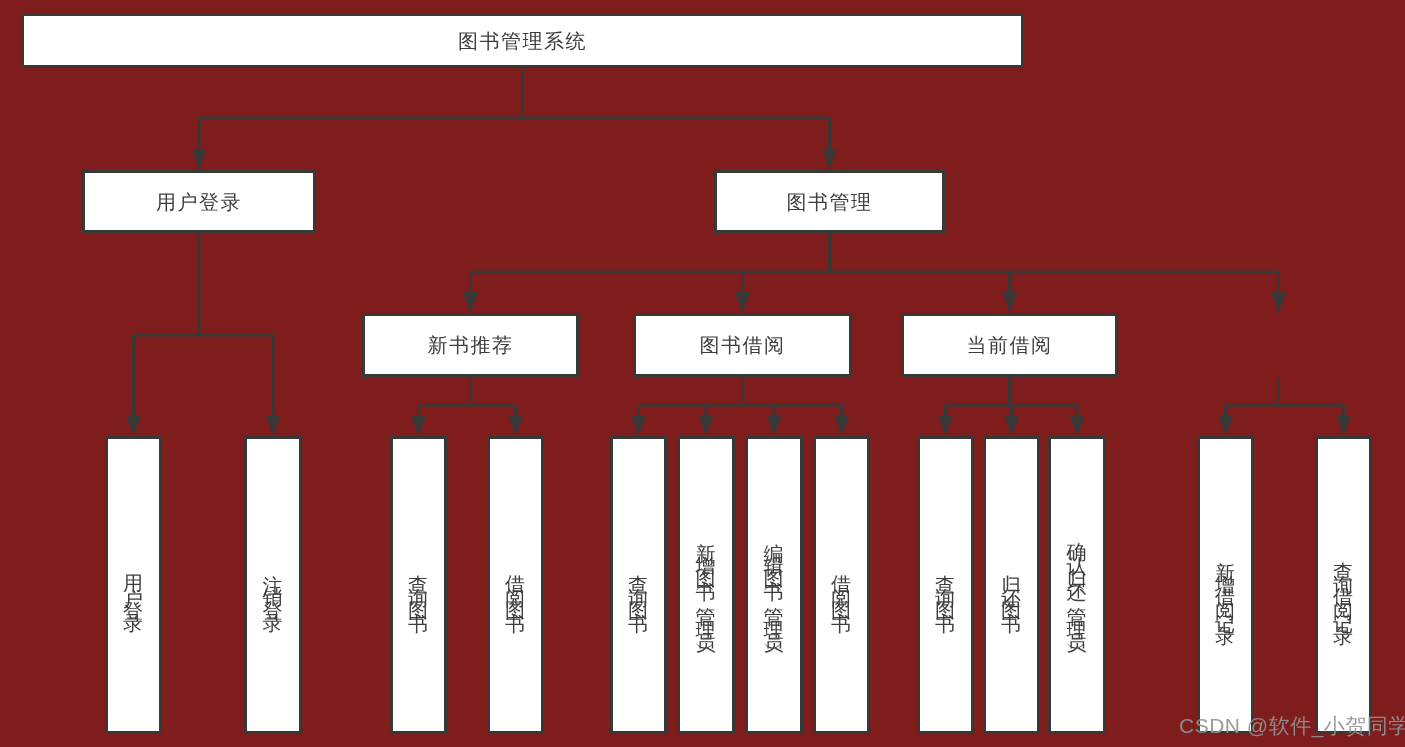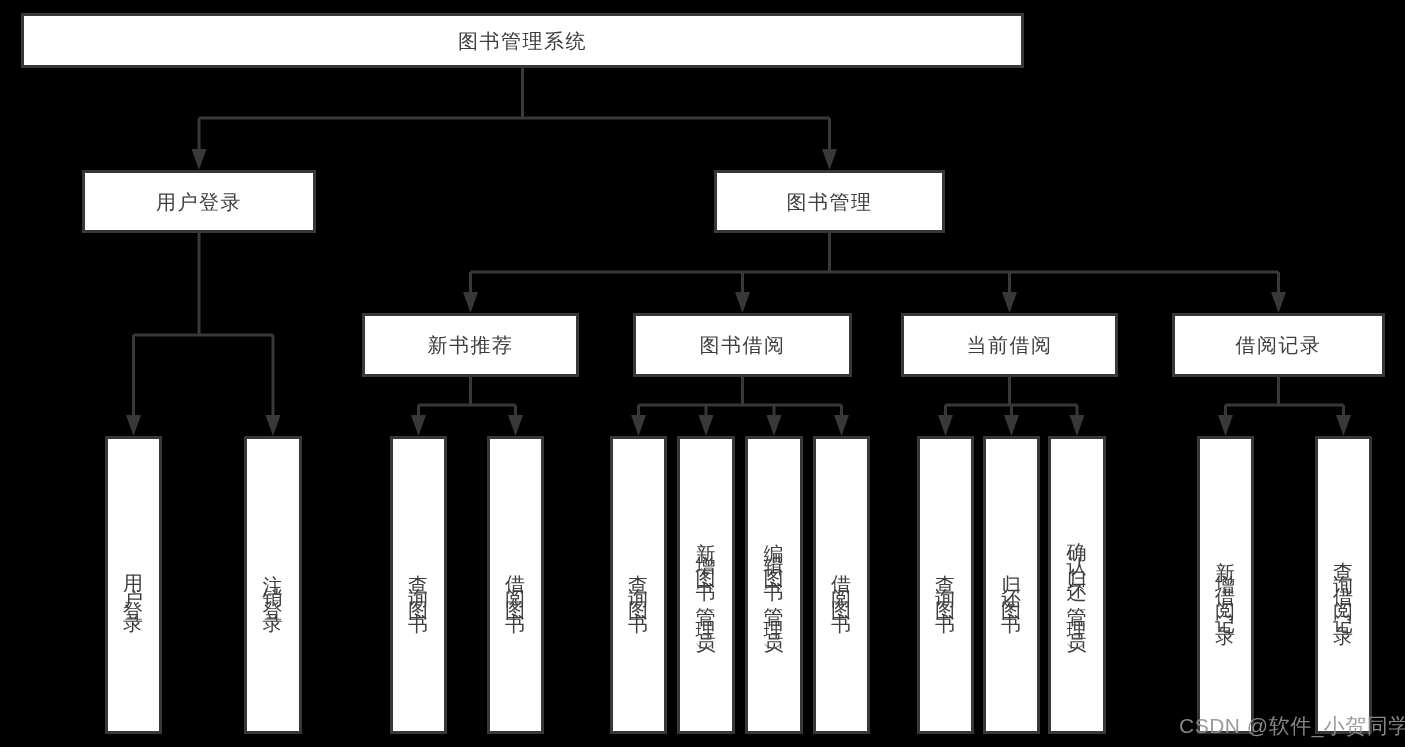--- a/index.html
+++ b/index.html
@@ -1,17 +1,17 @@
 <!DOCTYPE html>
 <html><head>
 <meta charset="utf-8">
 <style>
   html,body{margin:0;padding:0;background:#ffffff;}
   .stage{
-    position:relative;width:1405px;height:747px;background:#000000;
+    position:relative;width:1405px;height:747px;background:#7f1d1d;
     font-family:"Liberation Sans","DejaVu Sans",sans-serif;overflow:hidden;
   }
   .connectors{position:absolute;left:0;top:0;width:1405px;height:747px;}
   .node{
     position:absolute;background:#ffffff;border:3px solid #383838;
     box-sizing:border-box;display:flex;align-items:center;justify-content:center;
     color:#3d3d3d;
   }
   .h .label{font-size:20px;letter-spacing:1.5px;white-space:nowrap;line-height:1;}
   .v .label{
@@ -102,23 +102,20 @@
 
   <div class="node h b-l2b">
     <span class="label">图书管理</span>
   </div>
   <div class="node h b-l3b">
     <span class="label">图书借阅</span>
   </div>
   <div class="node h b-l3c">
     <span class="label">当前借阅</span>
   </div>
-  <div class="node h b-l3d">
-    <span class="label">借阅记录</span>
-  </div>
 
   <div class="node v b-lf1">
     <span class="label">用户登录</span>
   </div>
   <div class="node v b-lf2">
     <span class="label">注销登录</span>
   </div>
   <div class="node v b-lf3">
     <span class="label">查询图书</span>
   </div>

